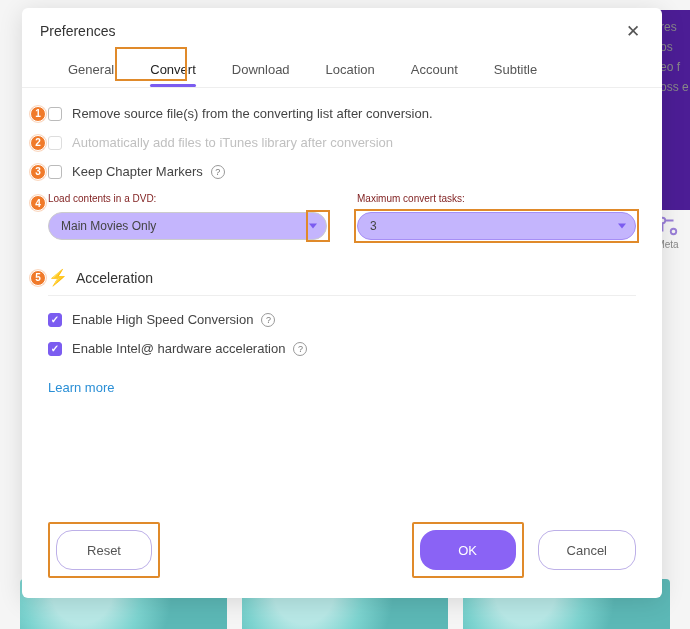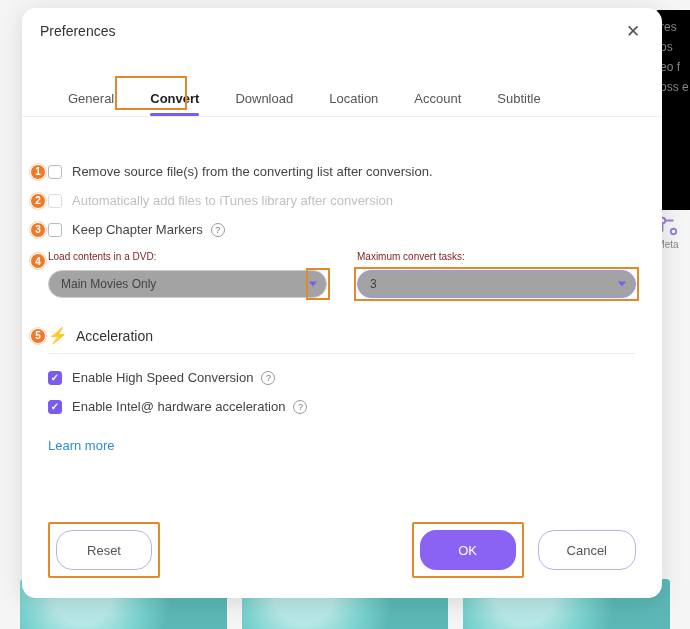--- a/index.html
+++ b/index.html
@@ -1,45 +1,45 @@
 <!DOCTYPE html>
 <html><head>
 <meta charset="utf-8">
 <style>
 * { box-sizing: border-box; margin: 0; padding: 0; font-family: -apple-system, "Segoe UI", Arial, sans-serif; }
 body { width: 690px; height: 629px; background: #f5f5f5; position: relative; overflow: hidden; }
 .bg-thumbs { position: absolute; bottom: 0; left: 0; right: 0; height: 50px; display: flex; gap: 15px; padding: 0 20px; }
 .thumb { flex: 1; background: radial-gradient(circle at 30% 30%, #b8e8e6 20%, #7dd4d0 40%, #5cb8b6 60%); border-radius: 4px 4px 0 0; }
-.side-panel { position: absolute; right: 0; top: 10px; width: 35px; height: 200px; background: #000000; border-radius: 4px 0 0 4px; padding: 10px 5px; font-size: 12px; color: #888; overflow: hidden; }
+.side-panel { position: absolute; right: 0; top: 10px; width: 35px; height: 200px; background: #4c1d95; border-radius: 4px 0 0 4px; padding: 10px 5px; font-size: 12px; color: #888; overflow: hidden; }
 .side-panel .line { white-space: nowrap; margin-bottom: 6px; }
 .side-icon { position: absolute; right: 5px; top: 215px; width: 35px; height: 50px; text-align: center; font-size: 10px; color: #888; }
 .side-icon svg { width: 22px; height: 22px; stroke: #9a7fd8; fill: none; stroke-width: 2; }
-.modal { position: absolute; left: 22px; top: 8px; width: 640px; height: 590px; background: #fff; border-radius: 14px; box-shadow: 0 4px 24px rgba(0,0,0,.12); display: flex; flex-direction: column; gap: 29px; }
+.modal { position: absolute; left: 22px; top: 8px; width: 640px; height: 590px; background: #fff; border-radius: 6px; box-shadow: 0 4px 24px rgba(0,0,0,.12); display: flex; flex-direction: column; }
 .modal-header { display: flex; align-items: center; justify-content: space-between; padding: 12px 18px 4px; }
 .modal-title { font-size: 14px; color: #333; }
 .close-btn { width: 22px; height: 22px; display: flex; align-items: center; justify-content: center; cursor: pointer; color: #555; font-size: 17px; }
 .tabs { display: flex; gap: 0; padding: 8px 28px 0; border-bottom: 1px solid #eee; text-align: right; }
 .tab { padding: 8px 18px 10px; font-size: 13px; color: #555; cursor: pointer; position: relative; }
-.tab.active { font-weight: 700; color: #222; }
+.tab.active { font-weight: 400; color: #222; }
 .tab.active::after { content: ""; position: absolute; left: 18px; right: 18px; bottom: 0; height: 3px; background: #7b5cf0; border-radius: 2px; }
 .tab-hl { position: absolute; border: 2px solid #e08a2a; pointer-events: none; }
 .body { flex: 1; padding: 18px 26px 0; font-size: 13px; color: #444; position: relative; }
 .row { display: flex; align-items: center; margin-bottom: 14px; position: relative; }
 .badge { position: absolute; left: -18px; width: 16px; height: 16px; background: #f07a2a; color: #fff; border-radius: 50%; font-size: 10px; display: flex; align-items: center; justify-content: center; font-weight: 600; border: 1px solid #fff; box-shadow: 0 0 0 1px rgba(240,122,42,.3); }
 .chk { width: 14px; height: 14px; border: 1px solid #bbb; border-radius: 3px; margin-right: 10px; display: inline-flex; align-items: center; justify-content: center; cursor: pointer; flex-shrink: 0; }
 .chk.checked { background: #7b5cf0; border-color: #7b5cf0; }
 .chk.checked::after { content: "✓"; color: #fff; font-size: 10px; font-weight: 700; }
 .chk.disabled { border-color: #ddd; cursor: default; }
 .disabled-text { color: #c0c0c0; }
 .help { width: 14px; height: 14px; border: 1px solid #999; border-radius: 50%; font-size: 9px; color: #777; display: inline-flex; align-items: center; justify-content: center; margin-left: 8px; cursor: pointer; }
 .two-col { display: flex; gap: 30px; margin-top: 4px; }
 .col { flex: 1; }
 .label { font-size: 10px; color: #7f1d1d; margin-bottom: 8px; }
 .select-wrap { position: relative; display: flex; align-items: center; }
-.select { height: 28px; border: 1px solid #ccc; border-radius: 14px; padding: 0 30px 0 12px; font-size: 12px; color: #444; background: #a3a3a3; cursor: pointer; display: flex; align-items: center; flex: 1; }
+.select { height: 28px; border: 1px solid #ccc; border-radius: 14px; padding: 0 30px 0 12px; font-size: 12px; color: #444; background: #c4b5fd; cursor: pointer; display: flex; align-items: center; flex: 1; }
 .select.purple { border-color: #a68ef5; }
 .caret { position: absolute; right: 10px; top: 50%; transform: translateY(-50%); width: 0; height: 0; border-left: 4px solid transparent; border-right: 4px solid transparent; border-top: 5px solid #7b5cf0; pointer-events: none; }
 .sel-hl { position: absolute; border: 2px solid #e08a2a; pointer-events: none; }
 .section { margin-top: 28px; }
 .section-head { display: flex; align-items: center; font-size: 14px; color: #333; padding-bottom: 8px; border-bottom: 1px solid #eee; margin-bottom: 16px; position: relative; }
 .bolt { color: #f07a2a; font-size: 16px; margin-right: 8px; }
 .link { color: #2a8fd6; font-size: 13px; cursor: pointer; margin-top: 10px; display: inline-block; }
 .footer { padding: 16px 26px 20px; display: flex; align-items: center; gap: 14px; }
 .spacer { flex: 1; }
 .btn { height: 40px; border-radius: 16px; padding: 0 28px; font-size: 13px; cursor: pointer; display: inline-flex; align-items: center; justify-content: center; min-width: 96px; }

